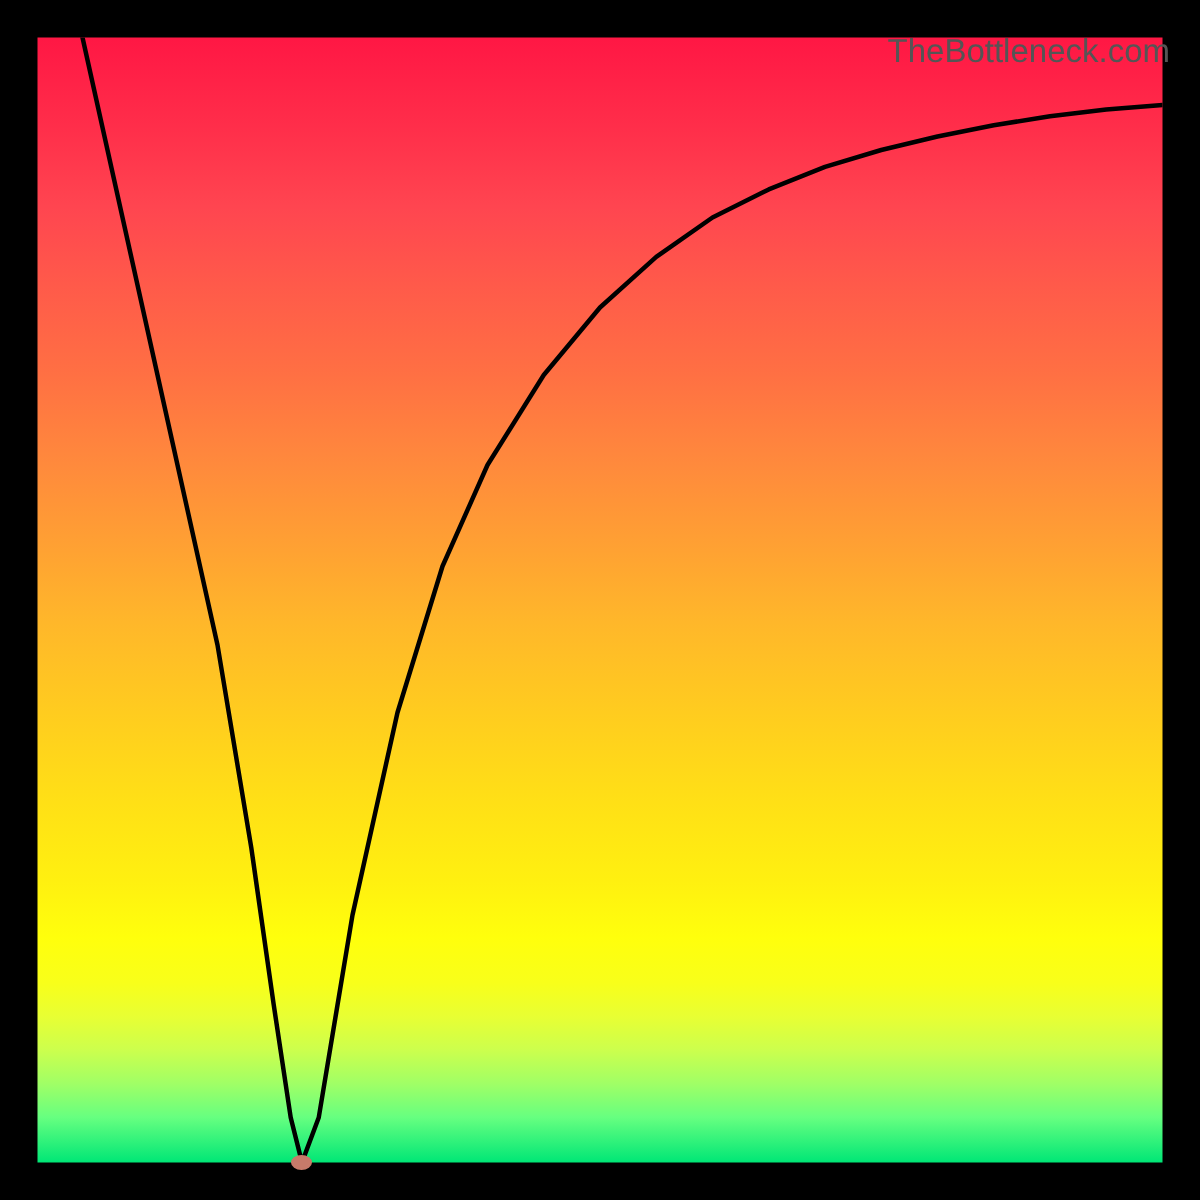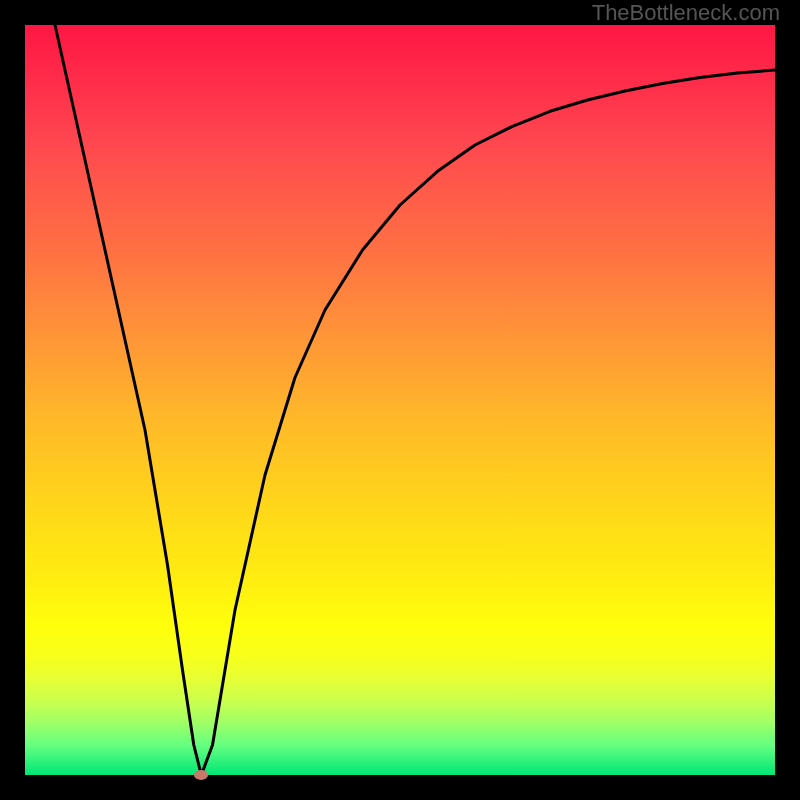--- a/index.html
+++ b/index.html
@@ -9,21 +9,21 @@
     }
     body {
       width: 800px;
       height: 800px;
       background: #000;
       position: relative;
       font-family: Arial, sans-serif;
     }
     .watermark {
       position: absolute;
-      top: 0;
+      top: 21px;
       right: 20px;
       color: #555;
       font-size: 22px;
       z-index: 10;
     }
     .chart-area {
       position: absolute;
       top: 25px;
       left: 25px;
       width: 750px;

